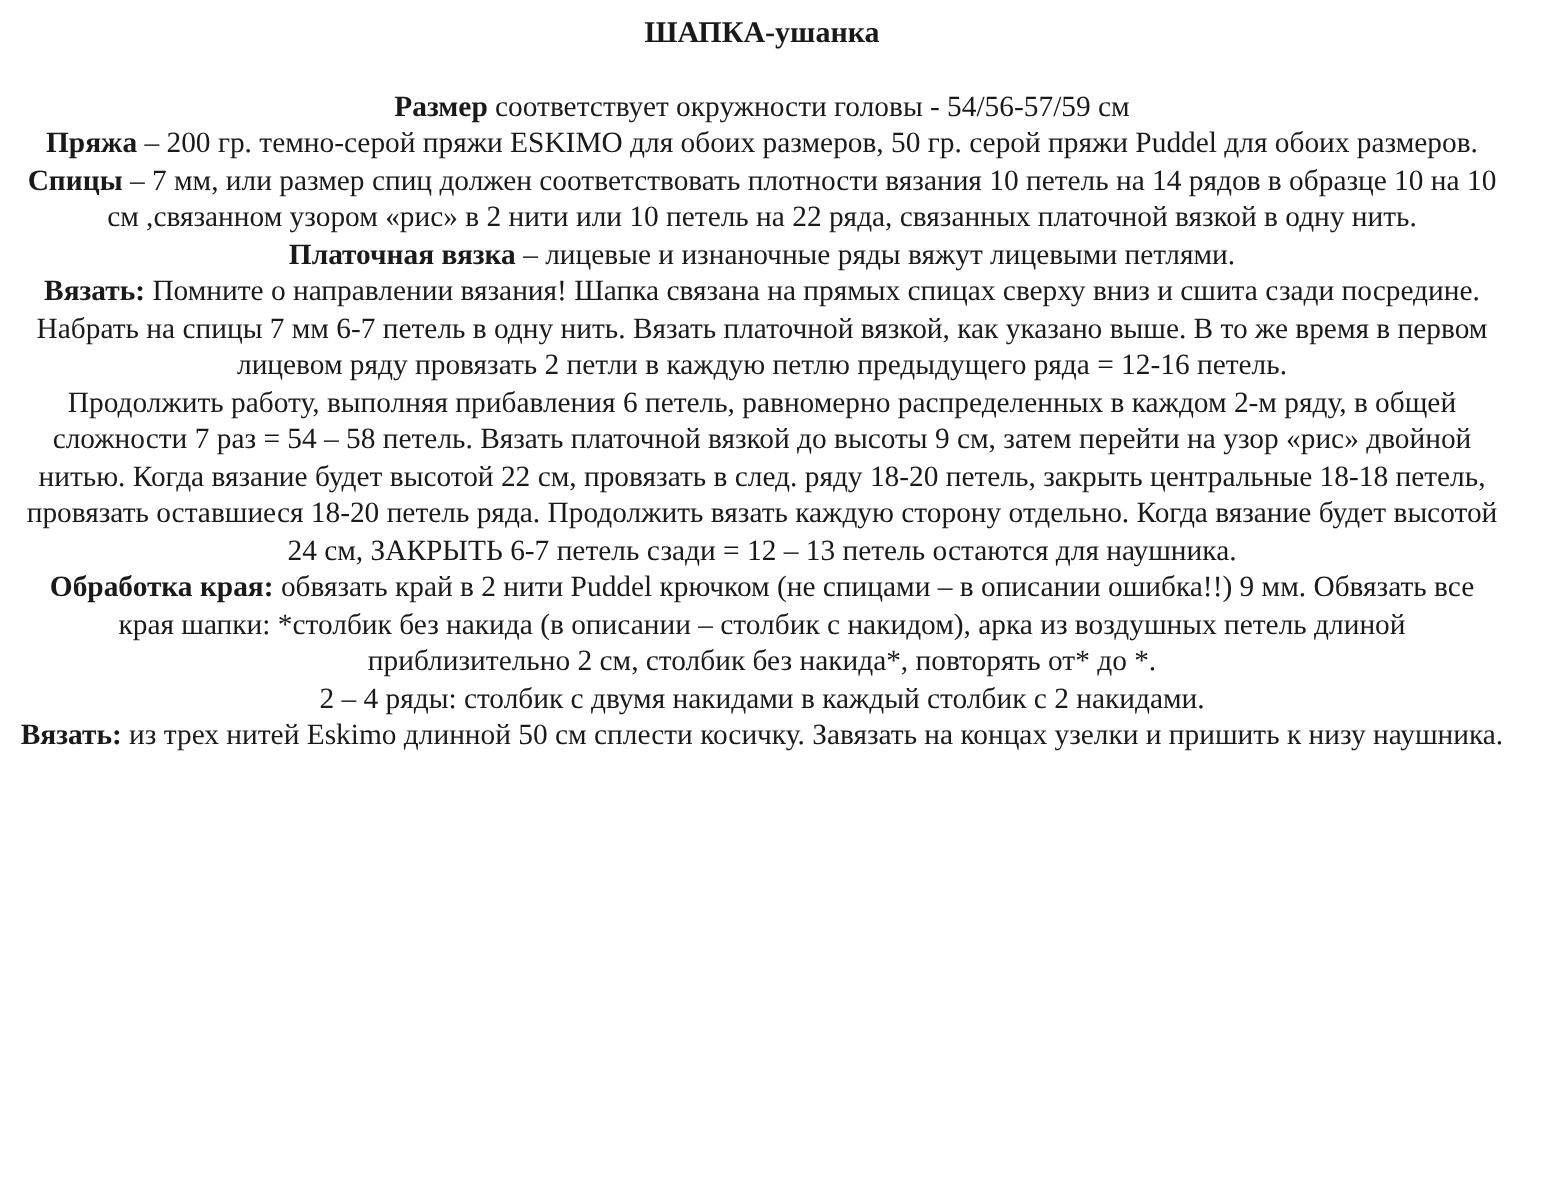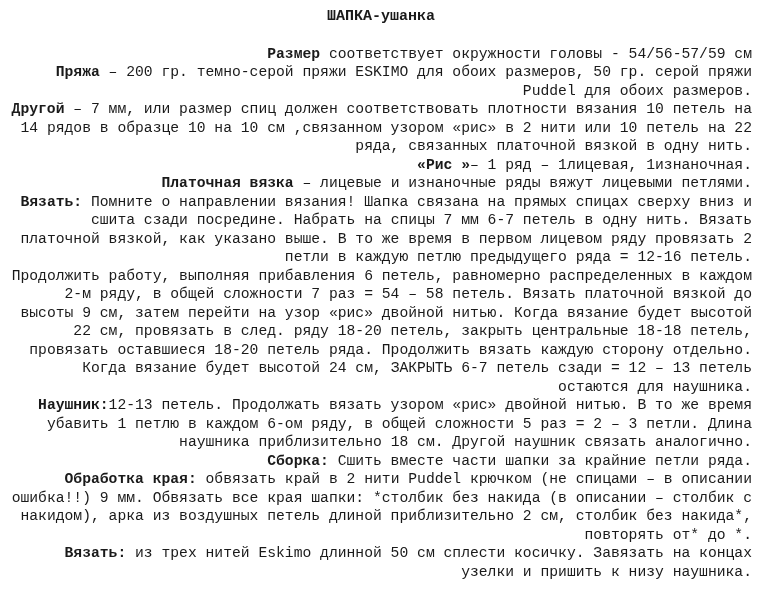--- a/index.html
+++ b/index.html
@@ -7,48 +7,46 @@
     width: 780px;
     height: 602px;
     background: var(--page-bg, #ffffff);
     overflow: hidden;
   }
   .page {
     box-sizing: border-box;
     width: 764px;
     height: 602px;
     padding: 8px 12px 0 10px;
-    font-family: Liberation Mono, monospace;
+    font-family: Liberation Serif, serif;
     font-size: 14.7px;
     line-height: 18.5px;
     color: var(--text-color, #1a1a1a);
   }
   .title {
     text-align: center;
     font-weight: bold;
     font-size: 15px;
     margin: 0 0 18px 0;
   }
   .para {
     margin: 0;
-    text-align: right;
+    text-align: center;
   }
   .para b { font-weight: bold; }
 </style>
 </head>
 <body>
 
 <div class="page">
   <h1 class="title">ШАПКА-ушанка</h1>
   <div>
       <p class="para"><b>Размер</b><span> соответствует окружности головы - 54/56-57/59 см</span></p>
       <p class="para"><b>Пряжа</b><span> – 200 гр. темно-серой пряжи ESKIMO для обоих размеров, 50 гр. серой пряжи Puddel для обоих размеров.</span></p>
-      <p class="para"><b>Другой</b><span> – 7 мм, или размер спиц должен соответствовать плотности вязания 10 петель на 14 рядов в образце 10 на 10 см ,связанном узором «рис» в 2 нити или 10 петель на 22 ряда, связанных платочной вязкой в одну нить.</span></p>
-      <p class="para"><b>«Рис »</b><span>– 1 ряд – 1лицевая, 1изнаночная.</span></p>
+      <p class="para"><b>Спицы</b><span> – 7 мм, или размер спиц должен соответствовать плотности вязания 10 петель на 14 рядов в образце 10 на 10 см ,связанном узором «рис» в 2 нити или 10 петель на 22 ряда, связанных платочной вязкой в одну нить.</span></p>
       <p class="para"><b>Платочная вязка</b><span> – лицевые и изнаночные ряды вяжут лицевыми петлями.</span></p>
       <p class="para"><b>Вязать:</b><span> Помните о направлении вязания! Шапка связана на прямых спицах сверху вниз и сшита сзади посредине. Набрать на спицы 7 мм 6-7 петель в одну нить. Вязать платочной вязкой, как указано выше. В то же время в первом лицевом ряду провязать 2 петли в каждую петлю предыдущего ряда = 12-16 петель.</span></p>
       <p class="para"><span>Продолжить работу, выполняя прибавления 6 петель, равномерно распределенных в каждом 2-м ряду, в общей сложности 7 раз = 54 – 58 петель. Вязать платочной вязкой до высоты 9 см, затем перейти на узор «рис» двойной нитью. Когда вязание будет высотой 22 см, провязать в след. ряду 18-20 петель, закрыть центральные 18-18 петель, провязать оставшиеся 18-20 петель ряда. Продолжить вязать каждую сторону отдельно. Когда вязание будет высотой 24 см, ЗАКРЫТЬ 6-7 петель сзади = 12 – 13 петель остаются для наушника.</span></p>
-      <p class="para"><b>Наушник:</b><span>12-13 петель. Продолжать вязать узором «рис» двойной нитью. В то же время убавить 1 петлю в каждом 6-ом ряду, в общей сложности 5 раз = 2 – 3 петли. Длина наушника приблизительно 18 см. Другой наушник связать аналогично.</span></p>
-      <p class="para"><b>Сборка:</b><span> Сшить вместе части шапки за крайние петли ряда.</span></p>
       <p class="para"><b>Обработка края:</b><span> обвязать край в 2 нити Puddel крючком (не спицами – в описании ошибка!!) 9 мм. Обвязать все края шапки: *столбик без накида (в описании – столбик с накидом), арка из воздушных петель длиной приблизительно 2 см, столбик без накида*, повторять от* до *.</span></p>
+      <p class="para"><span>2 – 4 ряды: столбик с двумя накидами в каждый столбик с 2 накидами.</span></p>
       <p class="para"><b>Вязать:</b><span> из трех нитей Eskimo длинной 50 см сплести косичку. Завязать на концах узелки и пришить к низу наушника.</span></p>
     </div>
 </div>
 
 </body></html>

